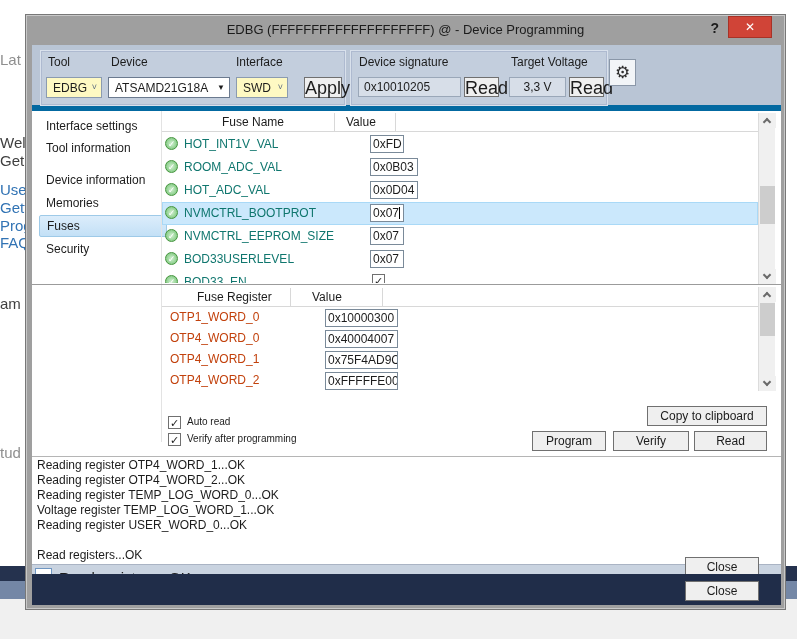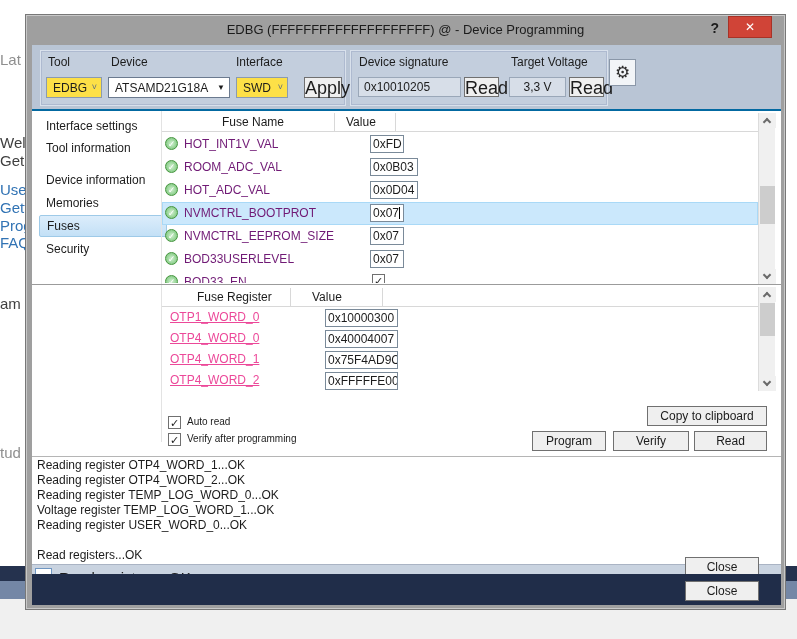--- a/index.html
+++ b/index.html
@@ -20,26 +20,26 @@
             background:#9f9f9f; border:1px solid #787878; box-shadow:0 0 0 1px #c8c8c8 inset; }
   #titlebar { position:absolute; left:0; top:0; width:100%; height:30px; }
   #title-text { position:absolute; left:0; right:0; top:7px; text-align:center; font-size:13px; color:#1c1c1c; }
   #help-btn { position:absolute; right:66px; top:5px; font-size:14px; font-weight:bold; color:#1c1c1c; cursor:default; }
   #close-btn { position:absolute; right:13px; top:1px; width:44px; height:22px; background:#d04437; border:1px solid #a83227;
                color:#fff; font-size:12px; text-align:center; line-height:20px; }
 
   #client { position:absolute; left:6px; top:30px; width:749px; height:560px; background:#ffffff; }
 
   
-  #toolbar { position:absolute; left:0; top:0; width:749px; height:66px; background:#b9c5d5; border-bottom:2px solid #0369a1; }
+  #toolbar { position:absolute; left:0; top:0; width:749px; height:66px; background:#b9c5d5; border-bottom:6px solid #0369a1; }
   .group { position:absolute; top:5px; height:56px; background:#c3cedd; border:1px solid #d9e1ec; box-shadow:0 0 0 1px #aebad0 inset; }
   #group-tool { left:8px; width:306px; }
   #group-sig { left:318px; width:258px; }
   .tb-label { position:absolute; font-size:12px; color:#1c1c1c; }
-  .combo { position:absolute; height:21px; border:1px solid #8b9bb0; background:#fde047; font-size:12px; color:#1c1c1c; }
+  .combo { position:absolute; height:21px; border:1px solid #8b9bb0; background:#fef9c3; font-size:12px; color:#1c1c1c; }
   .combo .txt { position:absolute; left:6px; top:3px; }
   .combo .arr { position:absolute; right:4px; top:4px; font-size:9px; color:#5a6a80; }
   .combo.white { background:#ffffff; border-color:#6b7a8f; }
   .combo.white .arr { color:#1c1c1c; font-size:8px; top:5px; }
   .btn { border:1px solid #707070; background:#efefef; font-size:18px; color:#1c1c1c; text-align:center; }
   .field { position:absolute; height:20px; border:1px solid #9aa7b8; background:#d7dee8; font-size:12px; color:#1c1c1c; }
   #gear-btn { position:absolute; left:577px; top:14px; width:27px; height:27px; background:#f2f5f8; border:1px solid #8a97a8;
               text-align:center; line-height:25px; font-size:17px; color:#2e2e2e; }
 
   
@@ -49,29 +49,29 @@
   
   #panel-divider { position:absolute; left:129px; top:66px; width:1px; height:331px; background:#e3e3e3; }
   .tbl-header { position:absolute; font-size:12px; color:#1c1c1c; }
   .col-sep { position:absolute; width:1px; background:#d8d8d8; }
   .hdr-line { position:absolute; height:1px; background:#d8d8d8; }
   .fuse-row { position:absolute; left:130px; width:596px; height:23px; }
   .fuse-row.selected { background:#cbe8fc; box-shadow:0 0 0 1px #a9d9f7 inset; }
   .ok-icon { position:absolute; left:3px; top:4px; width:13px; height:13px; border-radius:50%;
              background:radial-gradient(#d2f0d2,#6cc06c); border:1px solid #46953f; color:#fff;
              font-size:9px; text-align:center; line-height:13px; }
-  .fuse-name { position:absolute; left:22px; top:4px; font-size:12px; color:#701a75; }
+  .fuse-name { position:absolute; left:22px; top:4px; font-size:12px; color:#0f766e; }
   .val-box { position:absolute; top:2px; height:18px; border:1px solid #7a8a99; background:#fff;
              font-size:12px; color:#1c1c1c; padding:1px 2px; white-space:nowrap; overflow:hidden; }
   .caret { display:inline-block; width:1px; height:12px; background:#000; vertical-align:-2px; }
   .cb { position:absolute; width:13px; height:13px; border:1px solid #707070; background:#fff;
         font-size:11px; line-height:12px; text-align:center; color:#1c1c1c; }
 
   .reg-row { position:absolute; left:130px; width:596px; height:21px; }
-  .reg-name { position:absolute; left:8px; top:3px; font-size:12px; color:#ec4899;text-decoration:underline; }
+  .reg-name { position:absolute; left:8px; top:3px; font-size:12px; color:#c2410c; }
 
   
   .sb { position:absolute; left:726px; width:17px; background:#f0f0f0; border-left:1px solid #dcdcdc; }
   .sb .sb-btn { position:absolute; left:0; width:17px; height:15px; background:#f0f0f0; }
   .sb .chev { position:absolute; left:5px; width:6px; height:6px; border:solid #6a6a6a; border-width:2px 2px 0 0; }
   .sb .chev.up { top:6px; transform:rotate(-45deg); }
   .sb .chev.dn { top:3px; transform:rotate(135deg); }
   .sb .thumb { position:absolute; left:1px; width:15px; background:#cdcdcd; }
 
   

